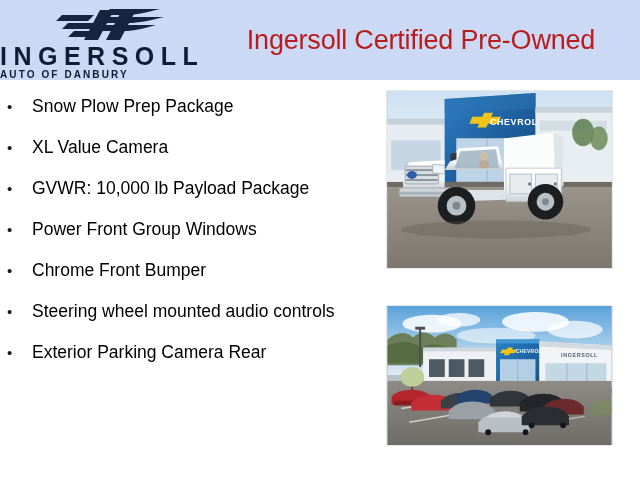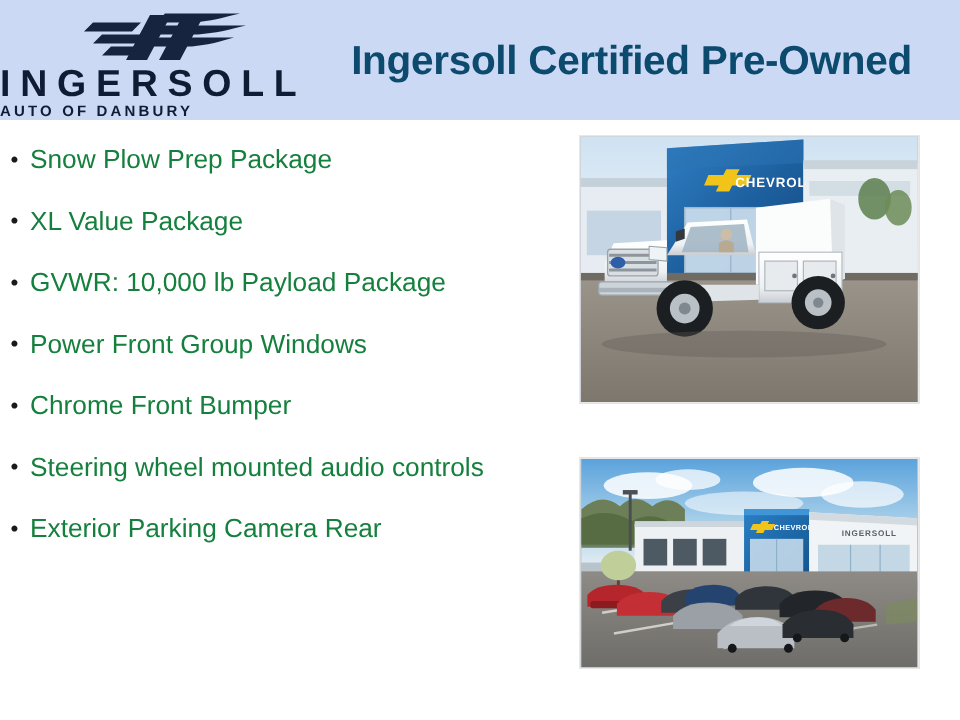--- a/index.html
+++ b/index.html
@@ -61,44 +61,44 @@
     line-height: 1;
     font-family: "Liberation Sans", sans-serif;
   }
 
   .header-title {
     position: absolute;
     left: 206px; top: 25px;
     width: 430px;
     text-align: center;
     font-size: 27px;
-    font-weight: bold;
-    color: #0c4a6e;
+    font-weight: normal;
+    color: #b91c1c;
     line-height: 1.15;
     letter-spacing: -0.2px;
     white-space: nowrap;
     font-family: "Liberation Sans", sans-serif;
   }
 
   
   .features {
     position: absolute;
     left: 0; top: 86px;
     width: 380px;
     margin: 0;
     padding: 0;
     list-style: none;
   }
   .feature-item {
     position: relative;
     height: 41px;
     line-height: 41px;
-    padding-left: 20px;
+    padding-left: 32px;
     font-size: 17.5px;
-    color: #15803d;
+    color: #000000;
     white-space: nowrap;
     font-family: "Liberation Sans", sans-serif;
   }
   .feature-item::before {
     content: "\2022";
     position: absolute;
     left: 7px;
     top: 0;
     font-size: 15px;
     color: #1a1a1a;
@@ -151,21 +151,21 @@
     <div class="brand-name">INGERSOLL</div>
 
     <div class="brand-tagline">AUTO OF DANBURY</div>
   </div>
 
   <div class="header-title">Ingersoll Certified Pre-Owned</div>
 </div>
 
 <ul class="features">
   <li class="feature-item"><span>Snow Plow Prep Package</span></li>
-  <li class="feature-item"><span>XL Value Package</span></li>
+  <li class="feature-item"><span>XL Value Camera</span></li>
   <li class="feature-item"><span>GVWR: 10,000 lb Payload Package</span></li>
   <li class="feature-item"><span>Power Front Group Windows</span></li>
   <li class="feature-item"><span>Chrome Front Bumper</span></li>
   <li class="feature-item"><span>Steering wheel mounted audio controls</span></li>
   <li class="feature-item"><span>Exterior Parking Camera Rear</span></li>
 </ul>
 
 <div class="photo photo-truck">
   <svg viewBox="0 0 227 179" xmlns="http://www.w3.org/2000/svg">
     <defs>

